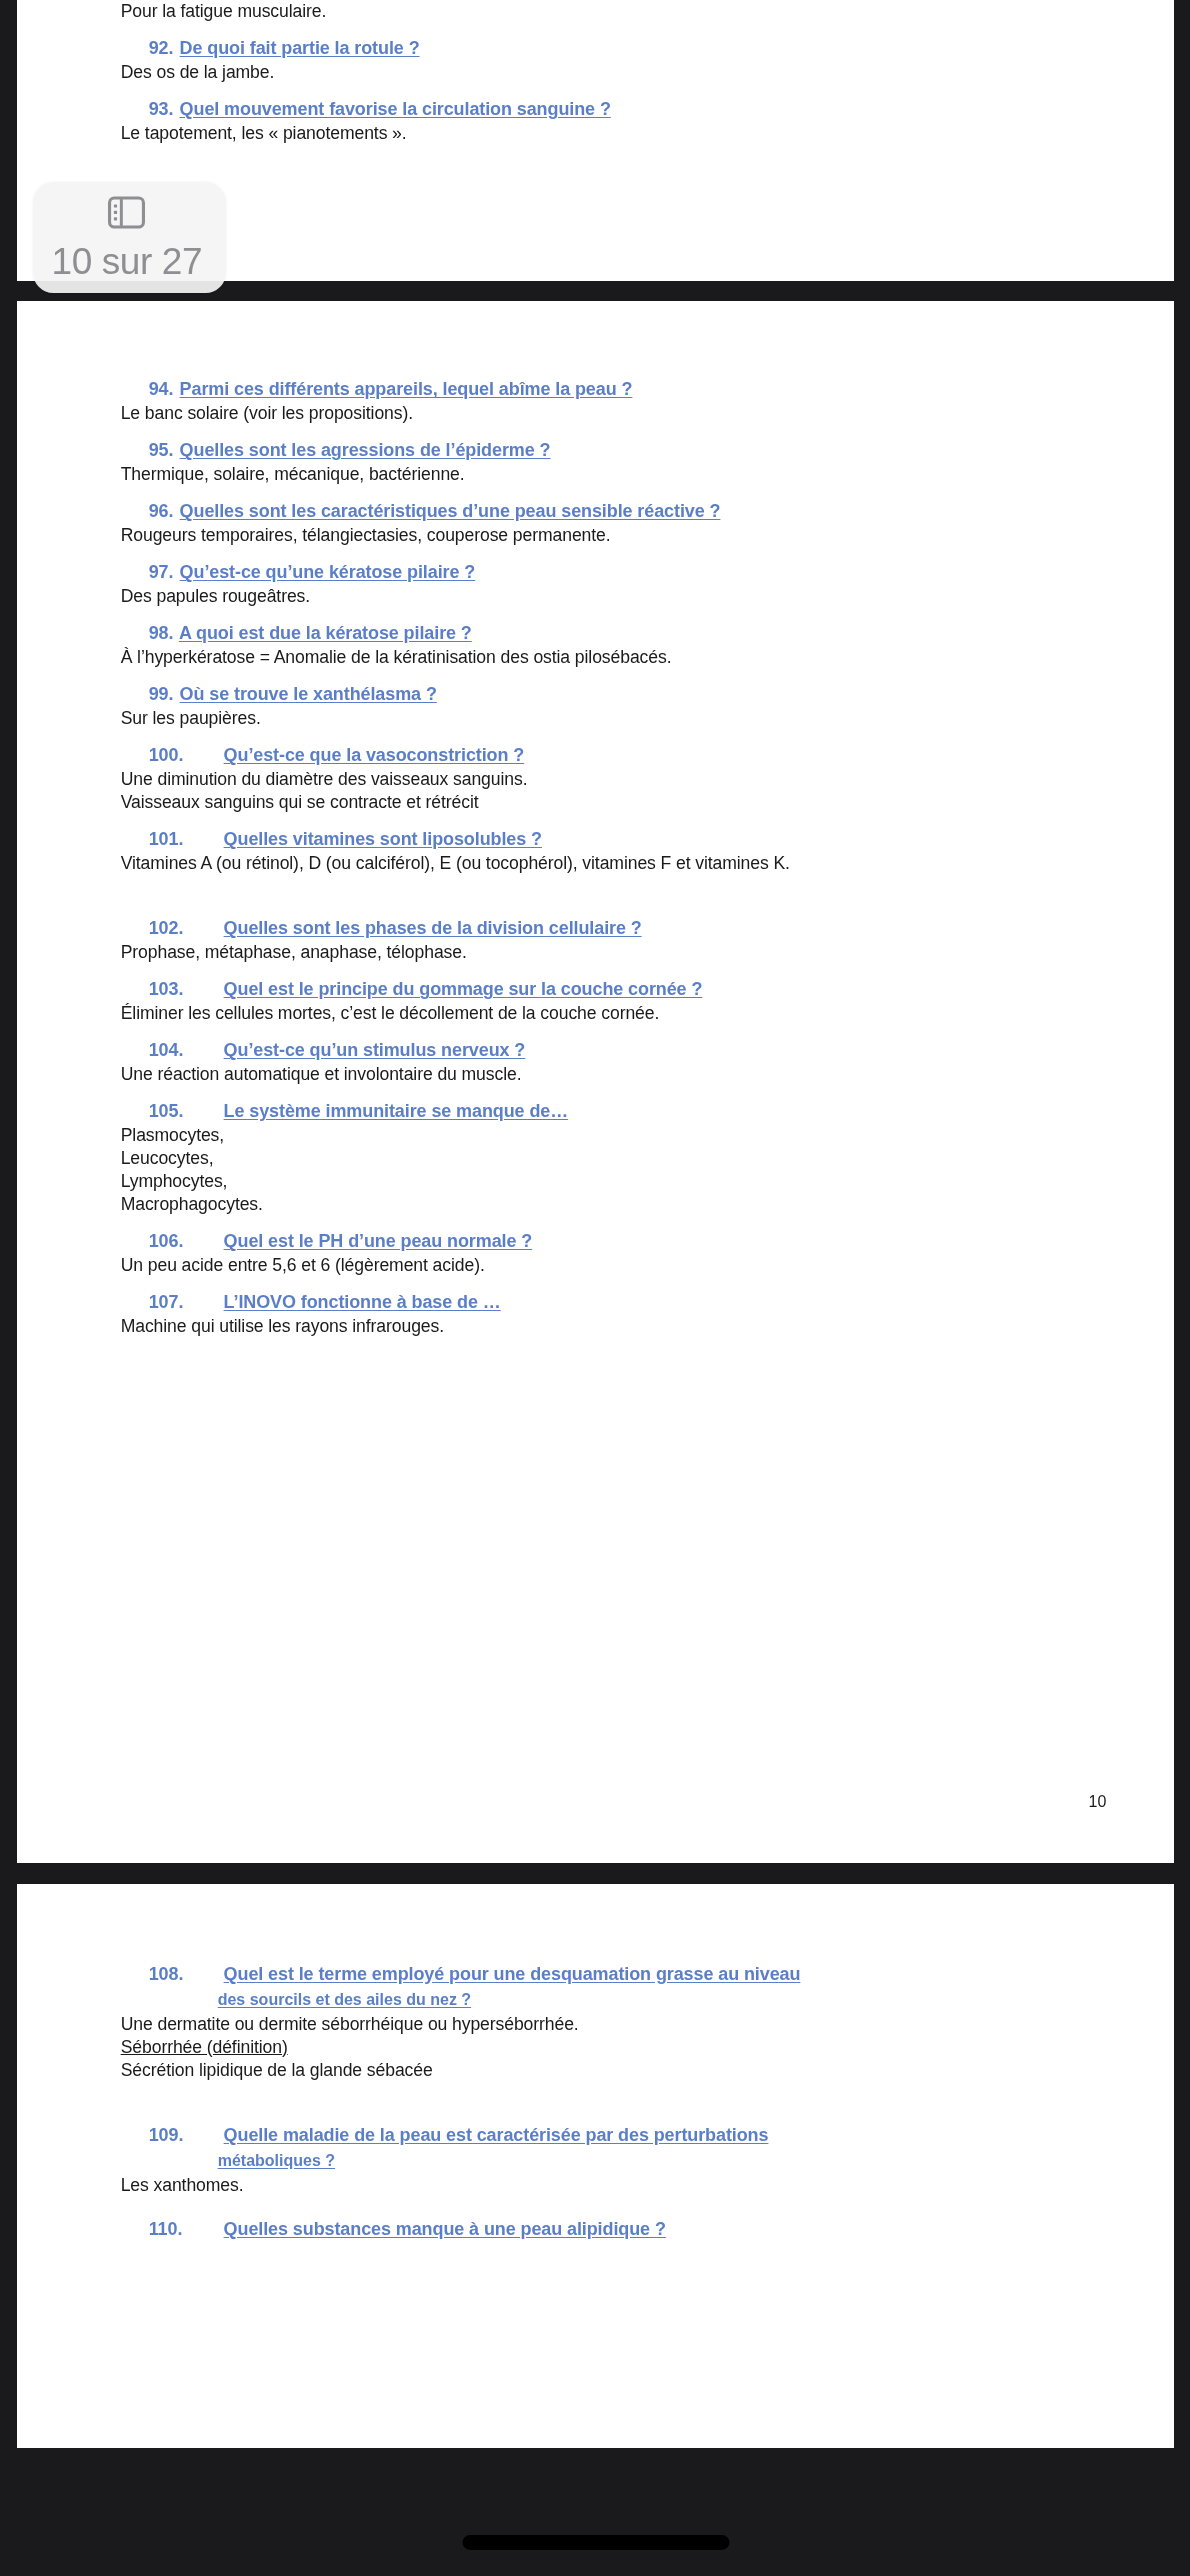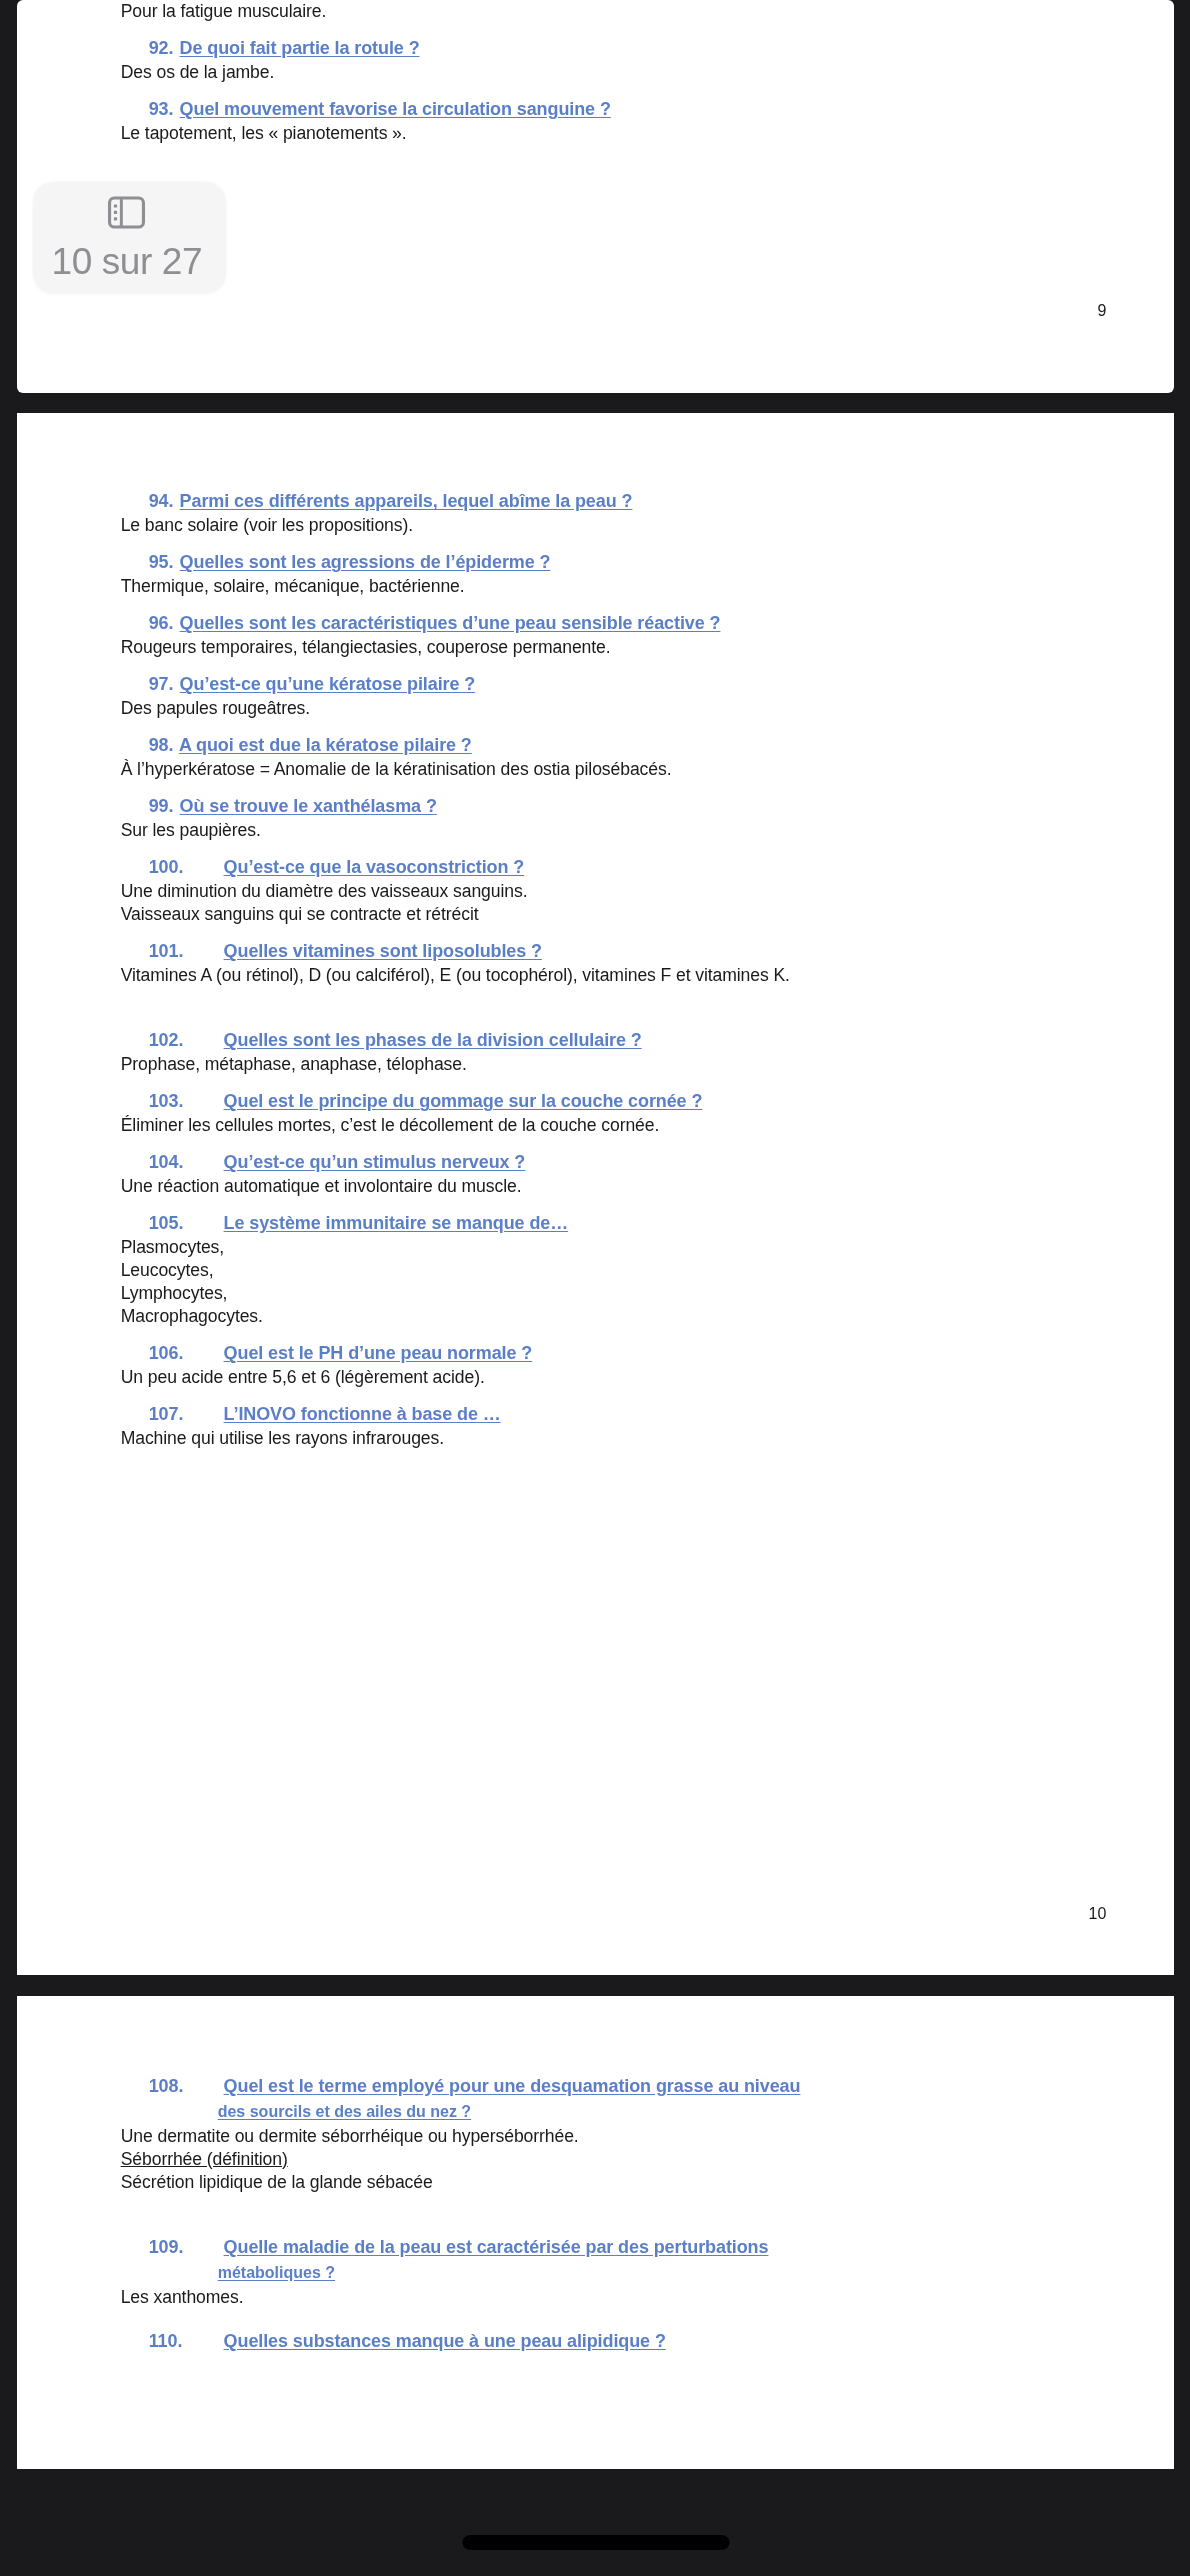--- a/index.html
+++ b/index.html
@@ -119,23 +119,23 @@
     transform: translateX(-50%);
     bottom: 26px;
     width: 267px;
     height: 15px;
     background: #000000;
     border-radius: 7.4px;
     z-index: 50;
   }
 
   
-  #page-9  { height: 393px; border-radius: 6px; }
+  #page-9  { height: 281px; }
   #page-10 { height: 1562px; }
-  #page-11 { height: 473px; }
+  #page-11 { height: 564px; }
 </style>
 </head>
 <body>
 
 <div id="viewer">
 
   <div class="doc-page" id="page-9">
     <div class="page-inner">
       <div class="a-line" style="padding-top:0px;">Pour la fatigue musculaire.</div>
       <div class="blank-sm"></div>

